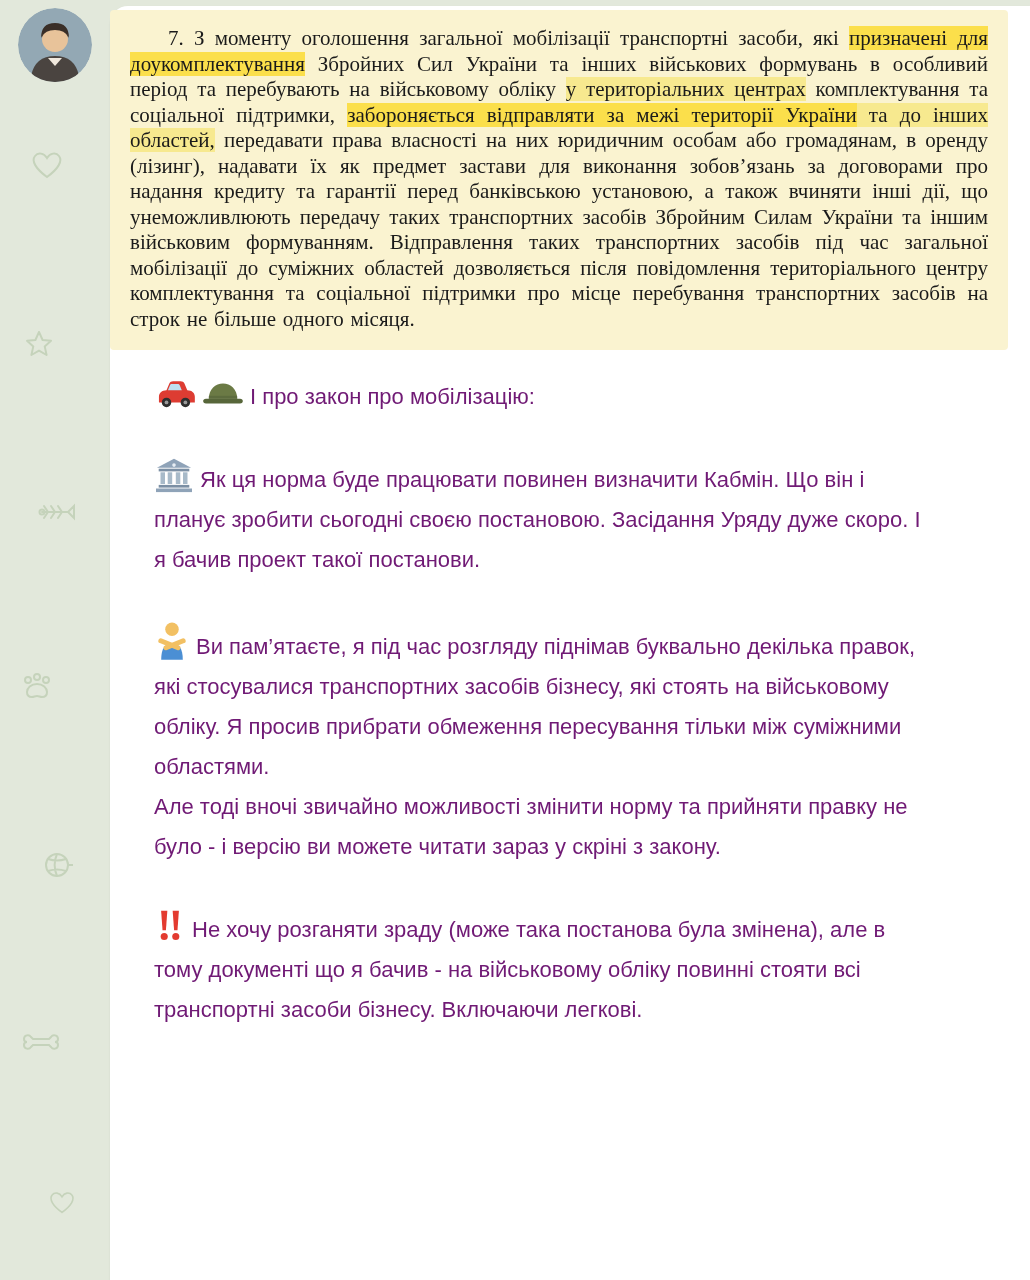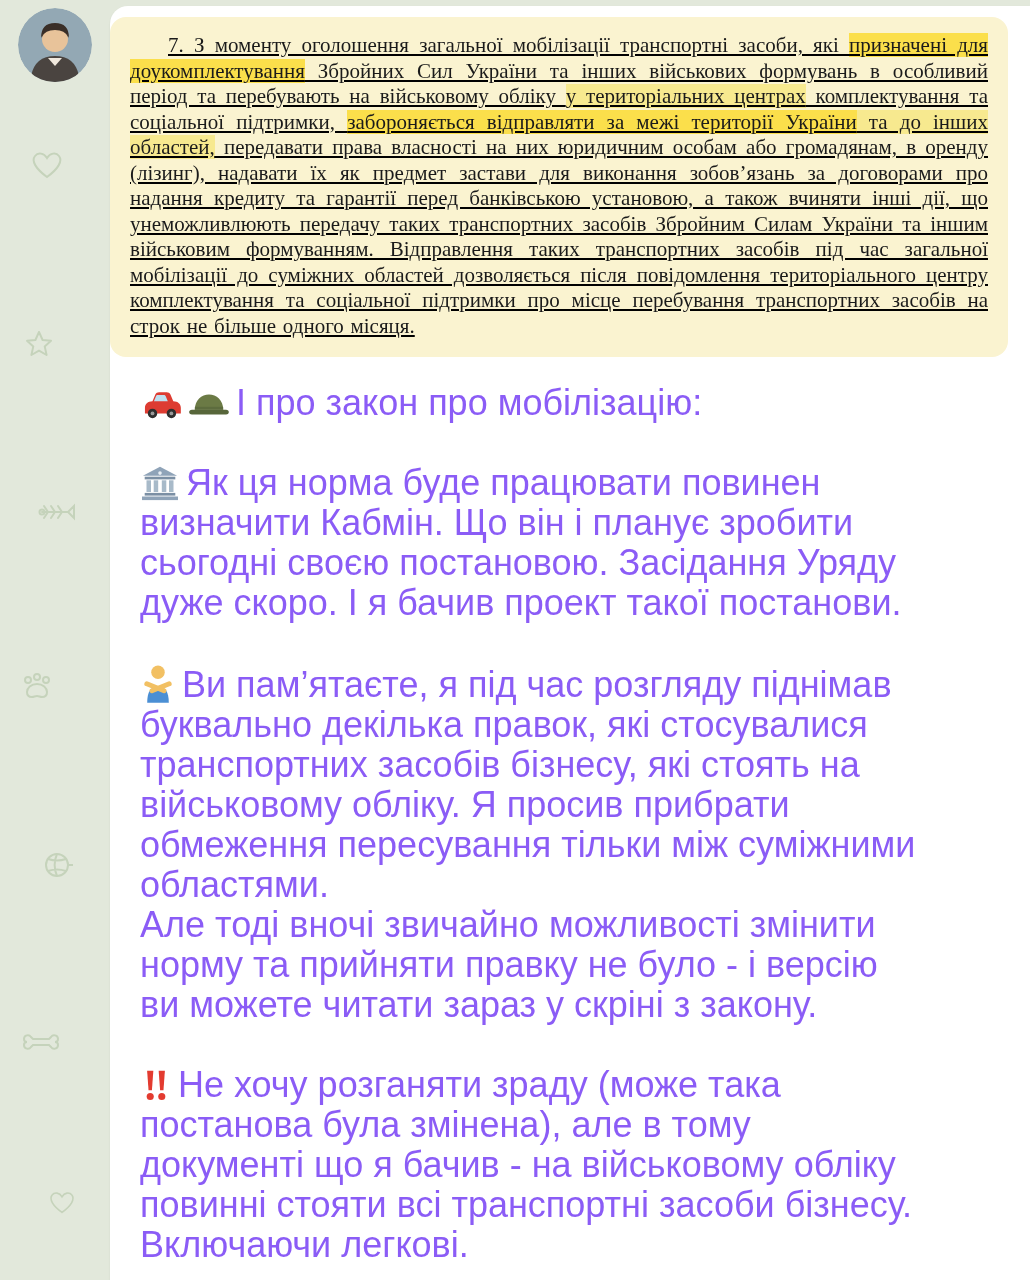--- a/index.html
+++ b/index.html
@@ -32,41 +32,40 @@
   }
   .bubble-header{
     display:flex;justify-content:space-between;align-items:center;
     padding:34px 44px 18px 30px;
   }
   .channel-name{
     font-size:31px;font-weight:700;color:var(--accent);cursor:pointer;
   }
   .share-icon{cursor:pointer;line-height:0;}
   .doc-image{
-    margin:11px 22px 0 0;
+    margin:4px 22px 0 0;
     background:var(--doc-bg);
-    border-radius:16px;
+    border-radius:4px;
     padding:16px 20px 18px 20px;
     cursor:pointer;
-    text-decoration:underline;
   }
   .doc-text{
     font-family:"Liberation Serif", serif;
     font-size:21px;line-height:25.5px;
     color:#1a1a1a;
     text-align:justify;
     text-indent:38px;
     word-spacing:1.5px;
   }
   .hl-strong{background:var(--hl-strong);}
   .hl-light{background:var(--hl-light);}
   .msg{
-    margin:26px 0 0 30px;
+    margin:26px 0 0 44px;
     max-width:782px;
-    font-size:36px;line-height:40px;color:#8b5cf6;
+    font-size:22px;line-height:40px;color:#701a75;
   }
   .para{margin-bottom:40px;white-space:pre-wrap;}
   .emoji{display:inline-block;}
   .emoji svg{vertical-align:-6px;margin-right:6px;}
 </style>
 </head>
 <body>
 
 <span class="doodle" style="left:30px;top:150px">
   <svg width="34" height="30" viewBox="0 0 34 30">

